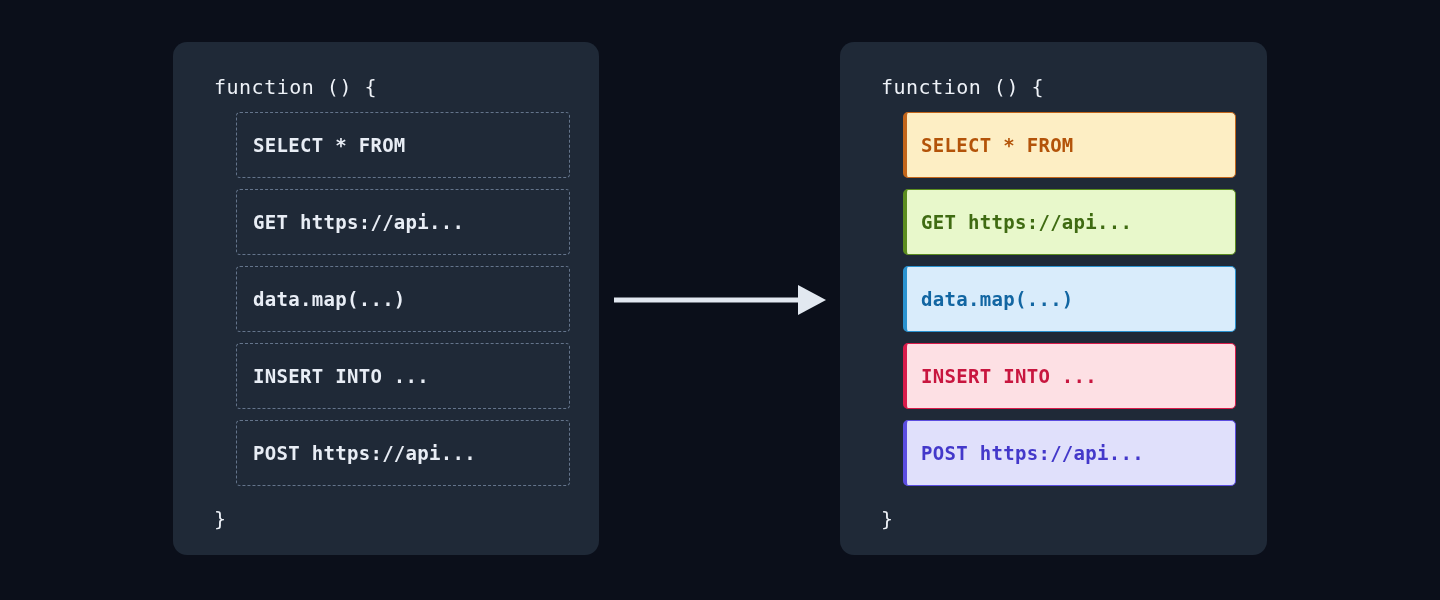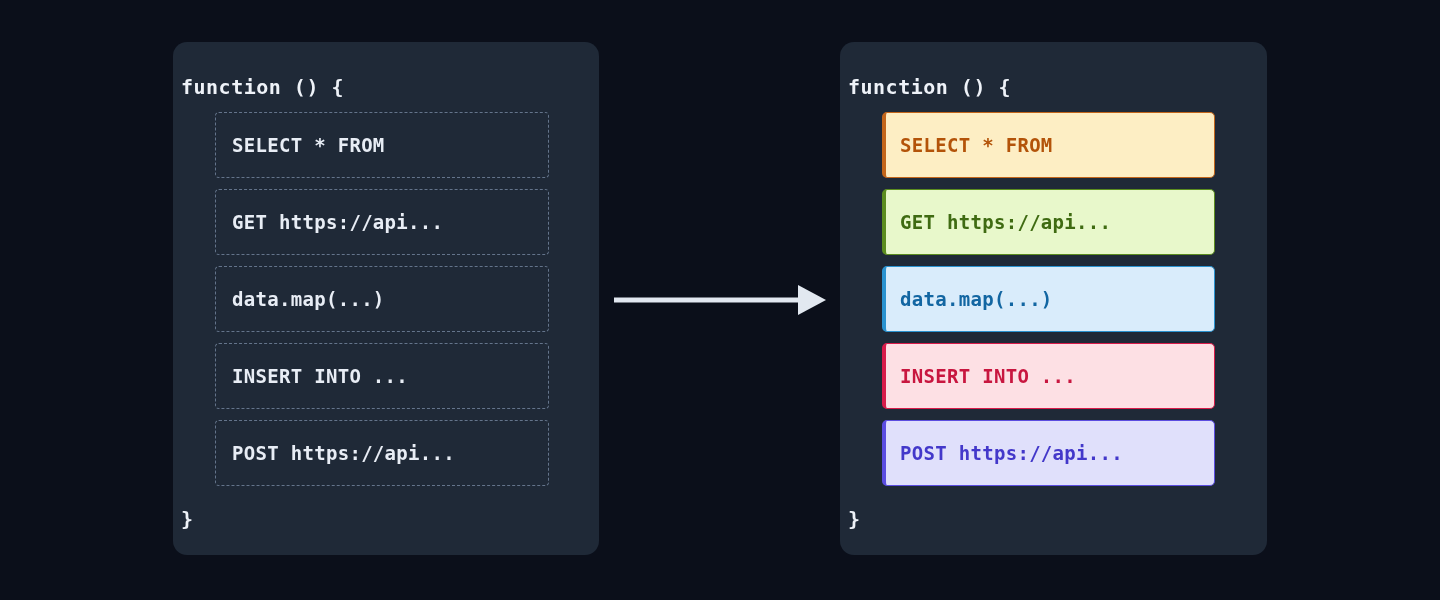--- a/index.html
+++ b/index.html
@@ -27,33 +27,33 @@
     position: absolute;
     background: #1f2937;
     border-radius: 14px;
   }
 
   .panel.left  { left: 173px; top: 42px; width: 426px; height: 513px; }
   .panel.right { left: 840px; top: 42px; width: 427px; height: 513px; }
 
   .fn-open, .fn-close {
     position: absolute;
-    left: 8px;
+    left: 41px;
     color: #eef2f8;
     font-size: 20px;
-    font-weight: bold;
+    font-weight: normal;
     letter-spacing: 0.5px;
     white-space: pre;
   }
   .fn-open  { top: 33px; }
   .fn-close { bottom: 24px; }
 
   .rows {
     position: absolute;
-    left: 42px;
+    left: 63px;
     top: 70px;
     width: 334px;
   }
   .panel.right .rows { width: 333px; }
 
   
   .row-plain {
     height: 66px;
     margin-bottom: 11px;
     border: 1px dashed #64748b;

